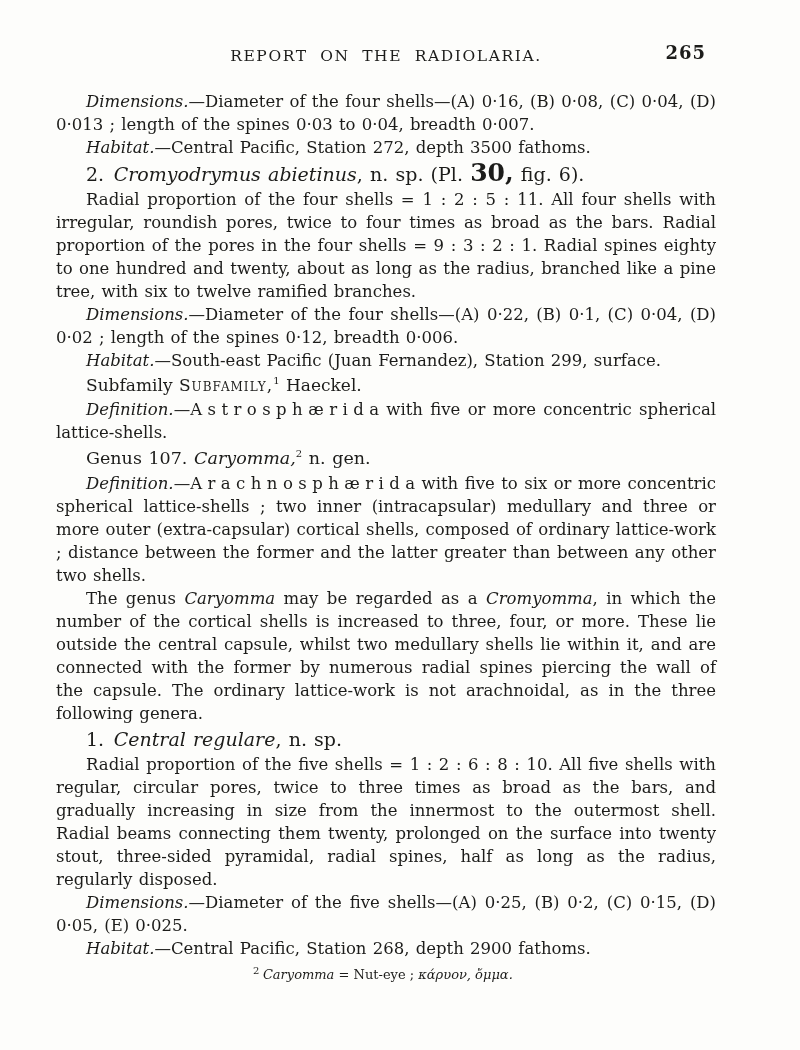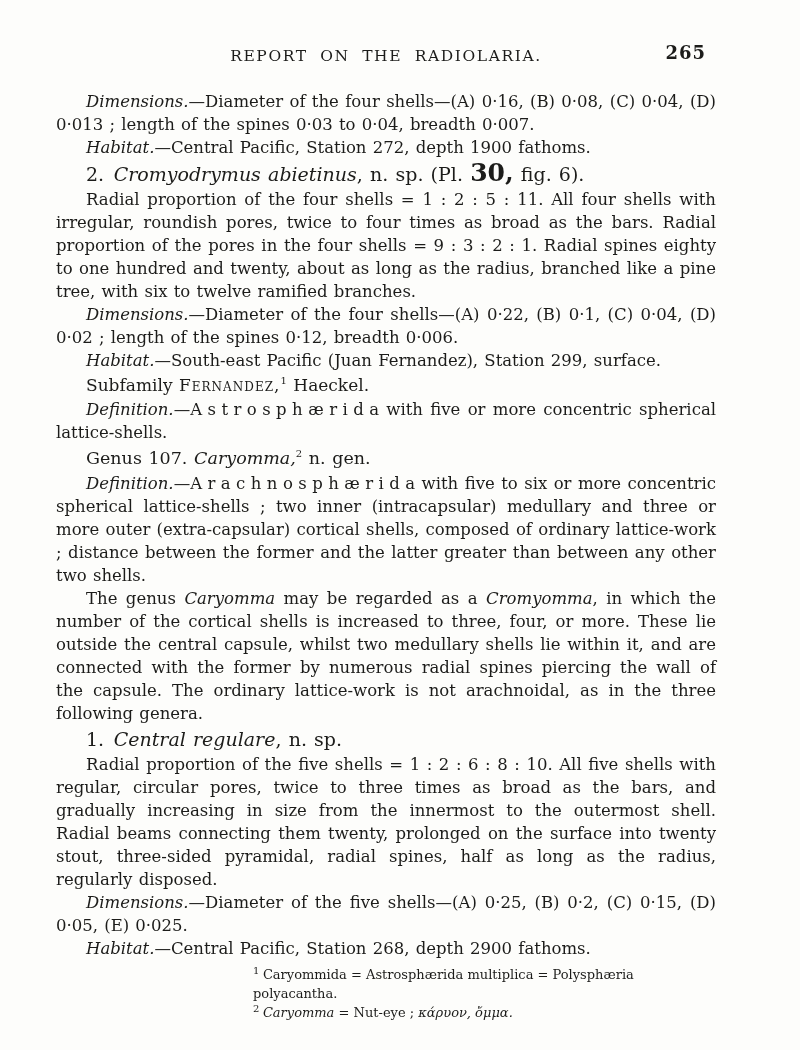--- a/index.html
+++ b/index.html
@@ -85,43 +85,42 @@
 <body>
 
 <div class="sheet">
 
   <div class="running-head">
     <span class="head-title">REPORT ON THE RADIOLARIA.</span>
     <span class="head-page">265</span>
   </div>
 
   <p class="para"><span class="it">Dimensions.</span><span>—Diameter of the four shells—(A) 0·16, (B) 0·08, (C) 0·04, (D) 0·013 ; length of the spines 0·03 to 0·04, breadth 0·007.</span></p>
-  <p class="para"><span class="it">Habitat.</span><span>—Central Pacific, Station 272, depth 1900 fathoms.</span></p>
+  <p class="para"><span class="it">Habitat.</span><span>—Central Pacific, Station 272, depth 3500 fathoms.</span></p>
 
   <p class="para sp-heading"><span class="head-num">2.</span><span class="it">Cromyodrymus abietinus</span><span>, n. sp. (Pl. </span><span class="plate-num">30,</span><span> fig. 6).</span></p>
 
   <p class="para"><span>Radial proportion of the four shells = 1 : 2 : 5 : 11.  All four shells with irregular, roundish pores, twice to four times as broad as the bars.  Radial proportion of the pores in the four shells = 9 : 3 : 2 : 1.  Radial spines eighty to one hundred and twenty, about as long as the radius, branched like a pine tree, with six to twelve ramified branches.</span></p>
   <p class="para"><span class="it">Dimensions.</span><span>—Diameter of the four shells—(A) 0·22, (B) 0·1, (C) 0·04, (D) 0·02 ; length of the spines 0·12, breadth 0·006.</span></p>
   <p class="para"><span class="it">Habitat.</span><span>—South-east Pacific (Juan Fernandez), Station 299, surface.</span></p>
 
-  <p class="para center-head subfam-head"><span>Subfamily </span><span class="sc">Fernandez,</span><sup class="fn">1</sup><span> Haeckel.</span></p>
+  <p class="para center-head subfam-head"><span>Subfamily </span><span class="sc">Subfamily,</span><sup class="fn">1</sup><span> Haeckel.</span></p>
 
 
   <p class="para"><span class="it">Definition.</span><span>—</span><span class="sperr">Astrosphærida</span><span> with five or more concentric spherical lattice-shells.</span></p>
 
   <p class="para center-head genus-head"><span>Genus 107.  </span><span class="it">Caryomma,</span><sup class="fn">2</sup><span> n. gen.</span></p>
 
   <p class="para"><span class="it">Definition.</span><span>—</span><span class="sperr">Arachnosphærida</span><span> with five to six or more concentric spherical lattice-shells ; two inner (intracapsular) medullary and three or more outer (extra-capsular) cortical shells, composed of ordinary lattice-work ; distance between the former and the latter greater than between any other two shells.</span></p>
 
   <p class="para"><span>The genus </span><span class="it">Caryomma</span><span> may be regarded as a </span><span class="it">Cromyomma</span><span>, in which the number of the cortical shells is increased to three, four, or more.  These lie outside the central capsule, whilst two medullary shells lie within it, and are connected with the former by numerous radial spines piercing the wall of the capsule.  The ordinary lattice-work is not arachnoidal, as in the three following genera.</span></p>
 
   <p class="para sp-heading"><span class="head-num">1.</span><span class="it">Central regulare</span><span>, n. sp.</span></p>
 
   <p class="para"><span>Radial proportion of the five shells = 1 : 2 : 6 : 8 : 10.  All five shells with regular, circular pores, twice to three times as broad as the bars, and gradually increasing in size from the innermost to the outermost shell.  Radial beams connecting them twenty, prolonged on the surface into twenty stout, three-sided pyramidal, radial spines, half as long as the radius, regularly disposed.</span></p>
   <p class="para"><span class="it">Dimensions.</span><span>—Diameter of the five shells—(A) 0·25, (B) 0·2, (C) 0·15, (D) 0·05, (E) 0·025.</span></p>
   <p class="para"><span class="it">Habitat.</span><span>—Central Pacific, Station 268, depth 2900 fathoms.</span></p>
 
   <div class="footnotes">
-    <p><sup class="fn fn-sup">1</sup><span>Caryommida = Astrosphærida multiplica = Polysphæria polyacantha.</span></p>
     <p><sup class="fn fn-sup">2</sup><span class="it">Caryomma</span><span> = Nut-eye ; </span><span class="it">κάρυον, ὄμμα.</span></p>
   </div>
 
 </div>
 
 </body></html>

